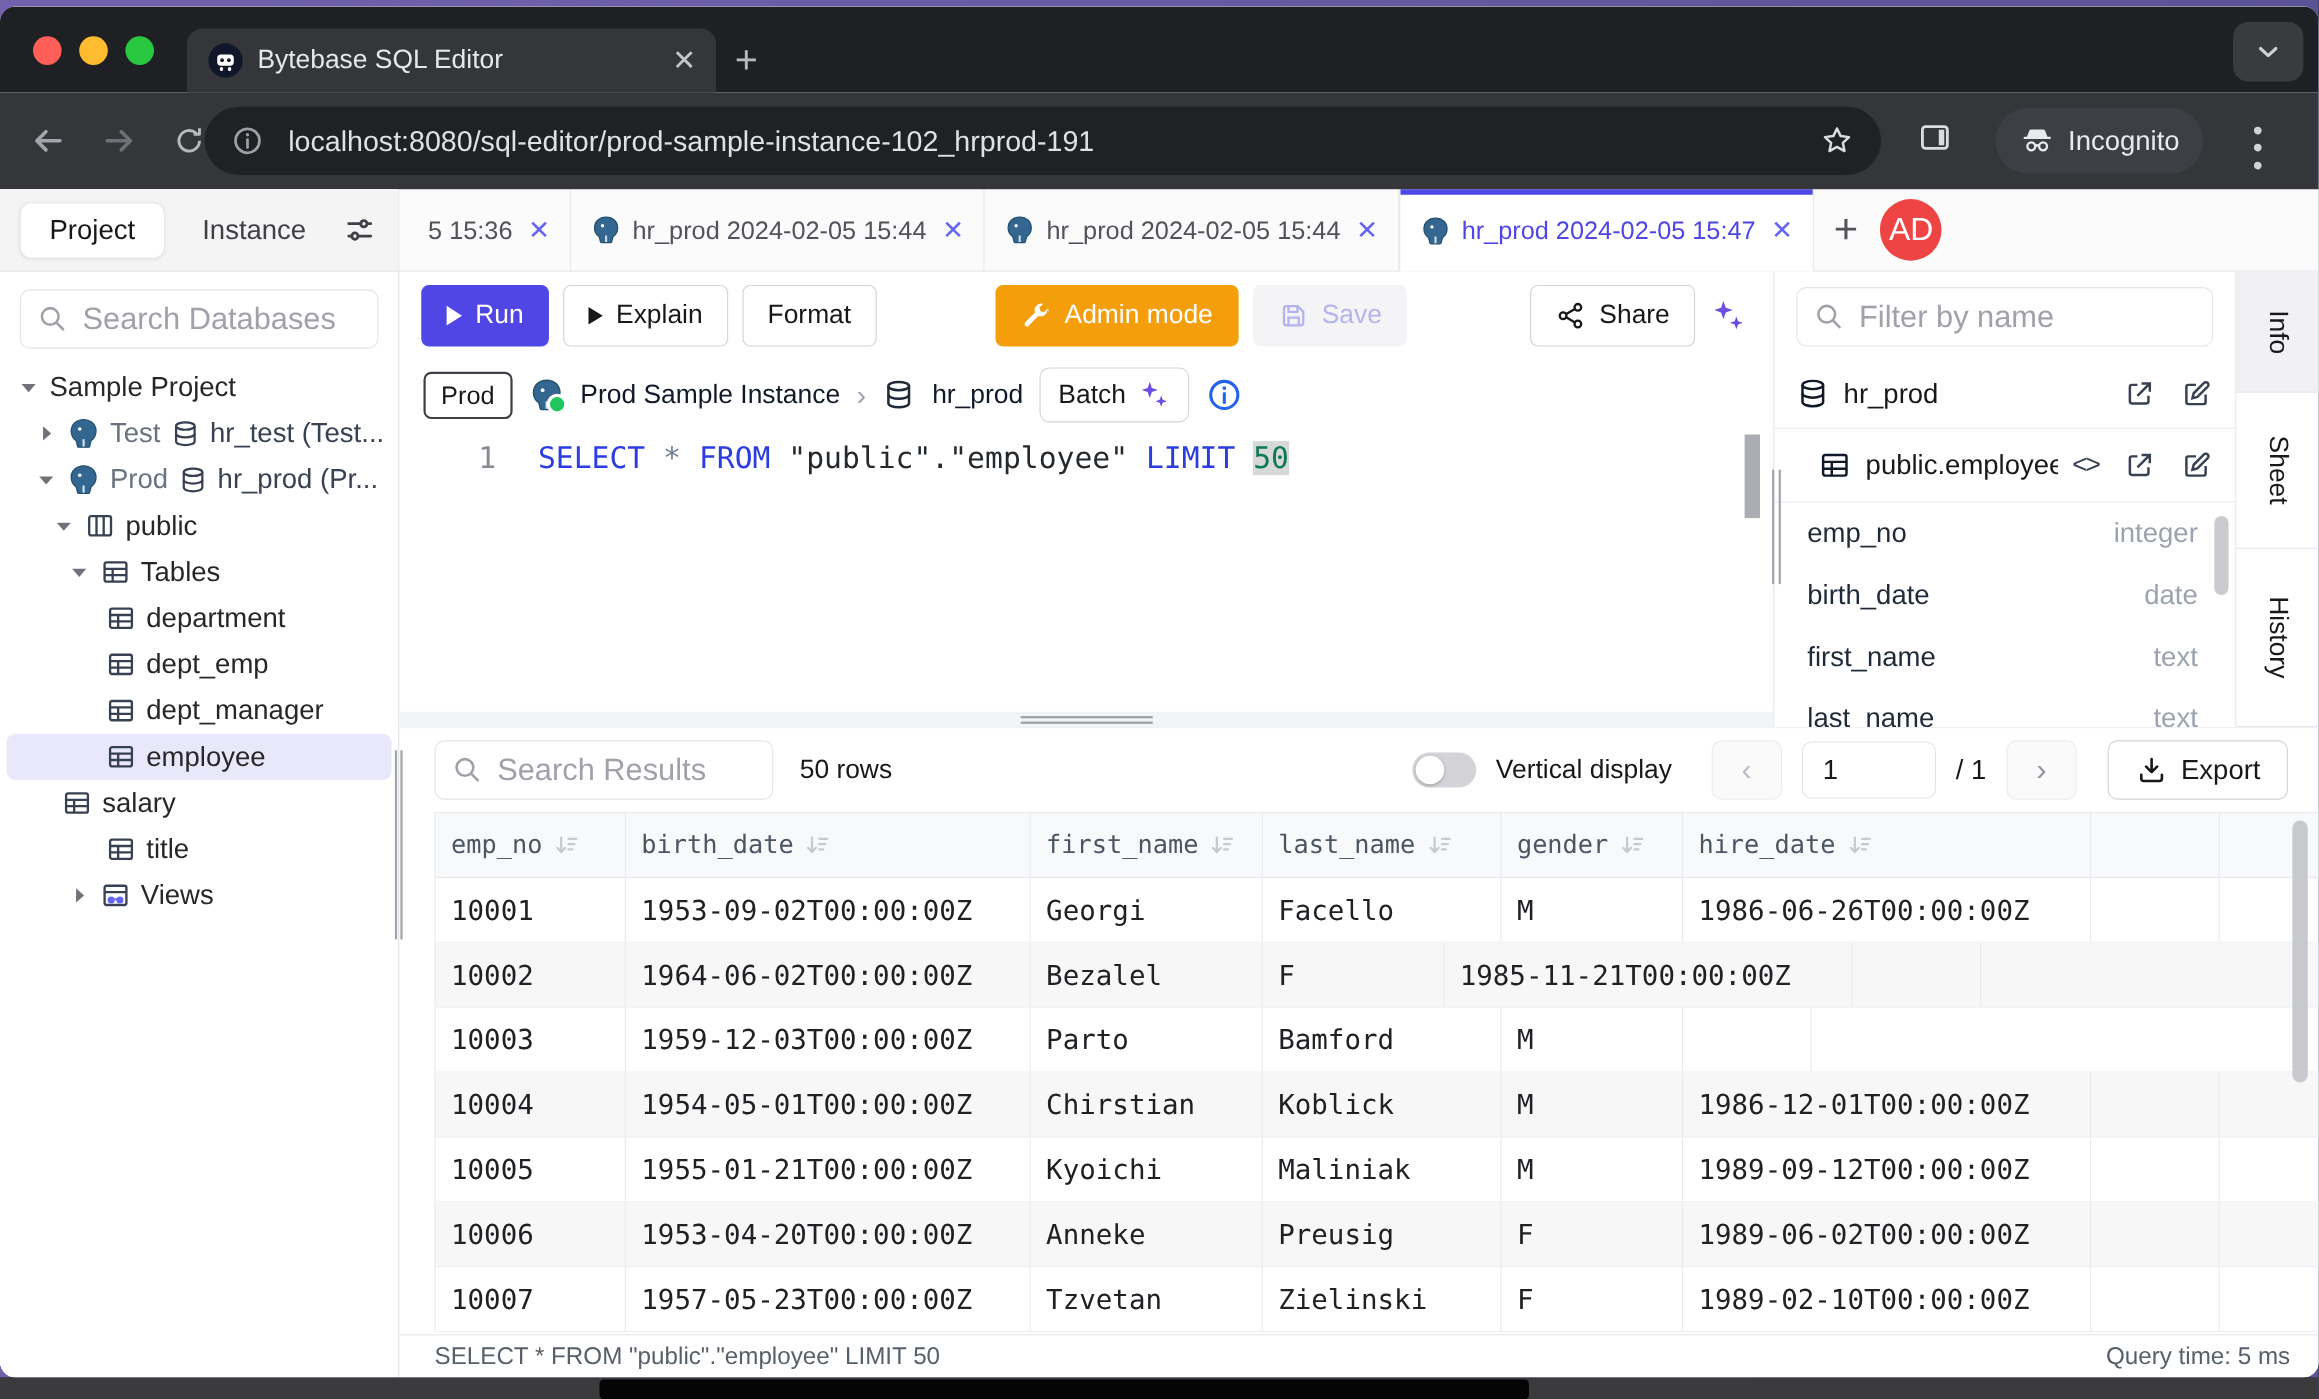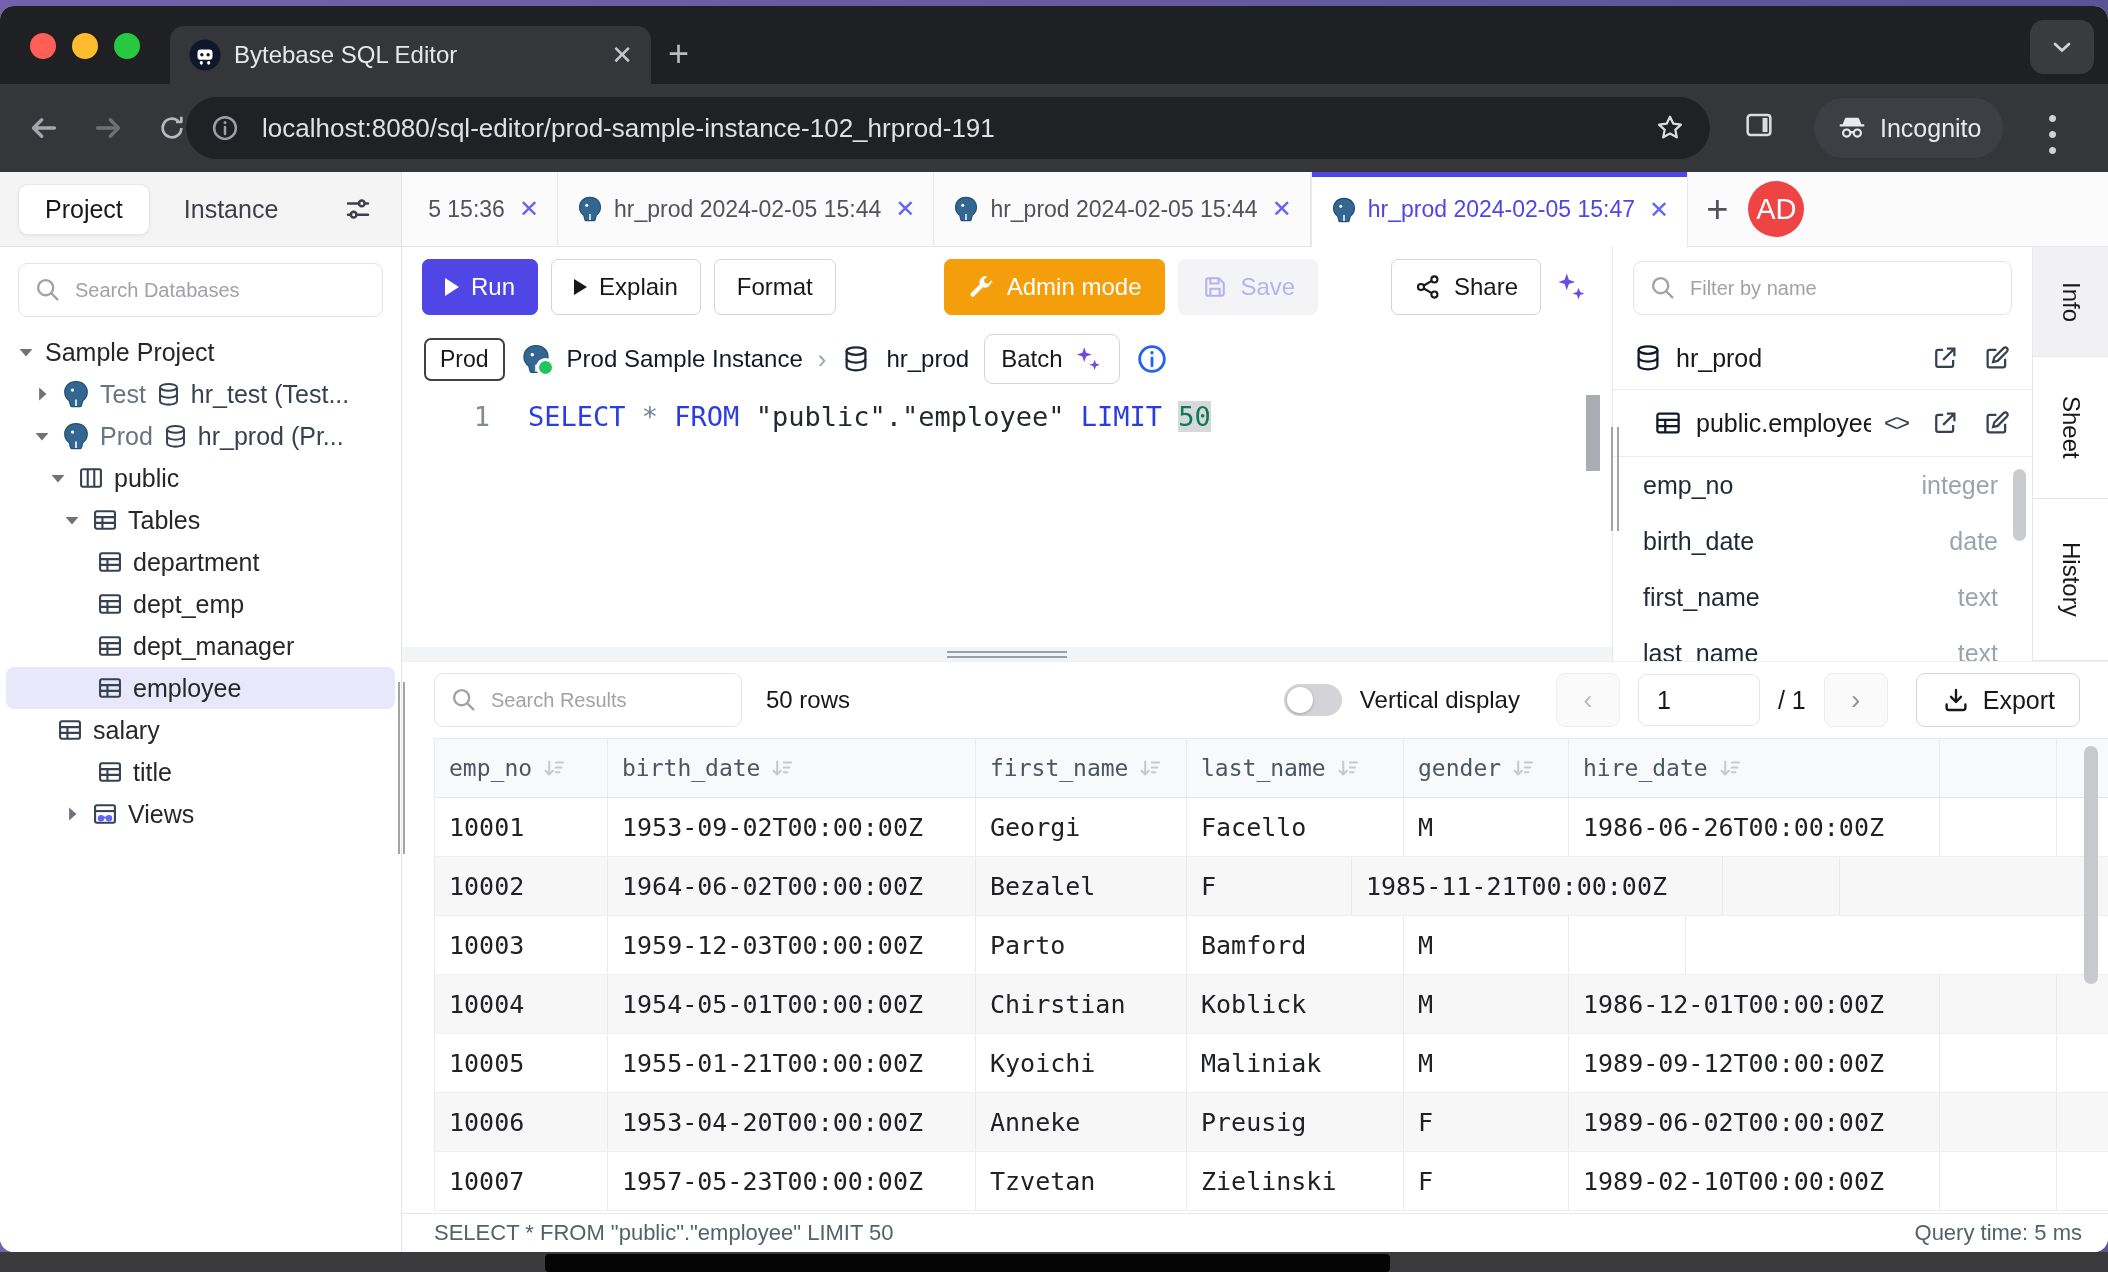--- a/index.html
+++ b/index.html
@@ -31,28 +31,28 @@
   .url-info{color:#9aa0a6;flex:none;display:flex;}
   .url-text{color:#dee1e5;font-size:26px;margin-left:22px;flex:1;white-space:nowrap;overflow:hidden;}
   .url-star{color:#dadce0;flex:none;}
   .panel-ic{position:absolute;left:1742px;top:24px;color:#dadce0;}
   .incog{position:absolute;left:1814px;top:14px;height:60px;border-radius:30px;background:#3c3f44;
          display:flex;align-items:center;gap:12px;padding:0 22px;color:#e8eaed;font-size:25px;}
   .dots{position:absolute;left:2048px;top:26px;color:#cfd1d4;font-size:26px;letter-spacing:0;line-height:0.62;}
 
   
   .app{display:flex;height:1080px;background:#fff;}
-  .sidebar{width:402px;flex:none;border-right:1px solid #e4e4e7;display:flex;flex-direction:column;position:relative;box-sizing:border-box;}
+  .sidebar{width:363px;flex:none;border-right:1px solid #e4e4e7;display:flex;flex-direction:column;position:relative;box-sizing:border-box;}
   .sb-head{height:74px;background:#f4f4f5;border-bottom:1px solid #e4e4e7;display:flex;align-items:center;padding:0 18px;gap:8px;}
   .sb-tab{font-size:25px;color:#3f3f46;padding:10px 26px;border-radius:10px;}
   .sb-tab.active{background:#fff;color:#18181b;border:1px solid #e8e8ea;box-shadow:0 1px 3px rgba(0,0,0,.07);}
   .sb-filter-ic{margin-left:auto;margin-right:10px;color:#3f3f46;display:flex;}
   .sb-search{margin:16px 18px 10px;position:relative;}
   .inputbox{width:100%;box-sizing:border-box;height:54px;border:1px solid #e4e4e7;border-radius:9px;
-            font-size:20px;color:#18181b;padding:0 14px 0 56px;outline:none;background:#fff;font-family:"Liberation Sans",sans-serif;}
+            font-size:28px;color:#18181b;padding:0 14px 0 56px;outline:none;background:#fff;font-family:"Liberation Sans",sans-serif;}
   .inputbox::placeholder{color:#a1a1aa;}
   .search-ic{position:absolute;left:16px;top:13px;color:#a1a1aa;display:flex;}
   .tree{flex:1;overflow:hidden;padding-top:4px;}
   .trow{height:42px;display:flex;align-items:center;font-size:25px;color:#27272a;gap:9px;white-space:nowrap;overflow:hidden;}
   .trow .car{color:#71717a;display:flex;flex:none;}
   .car.right svg{transform:rotate(-90deg);}
   .tenv{color:#6b7280;}
   .tdim{color:#374151;}
   .trow.sel{background:#e9e8fb;border-radius:8px;margin:0 6px;}
   .tic{display:flex;flex:none;color:#374151;}

